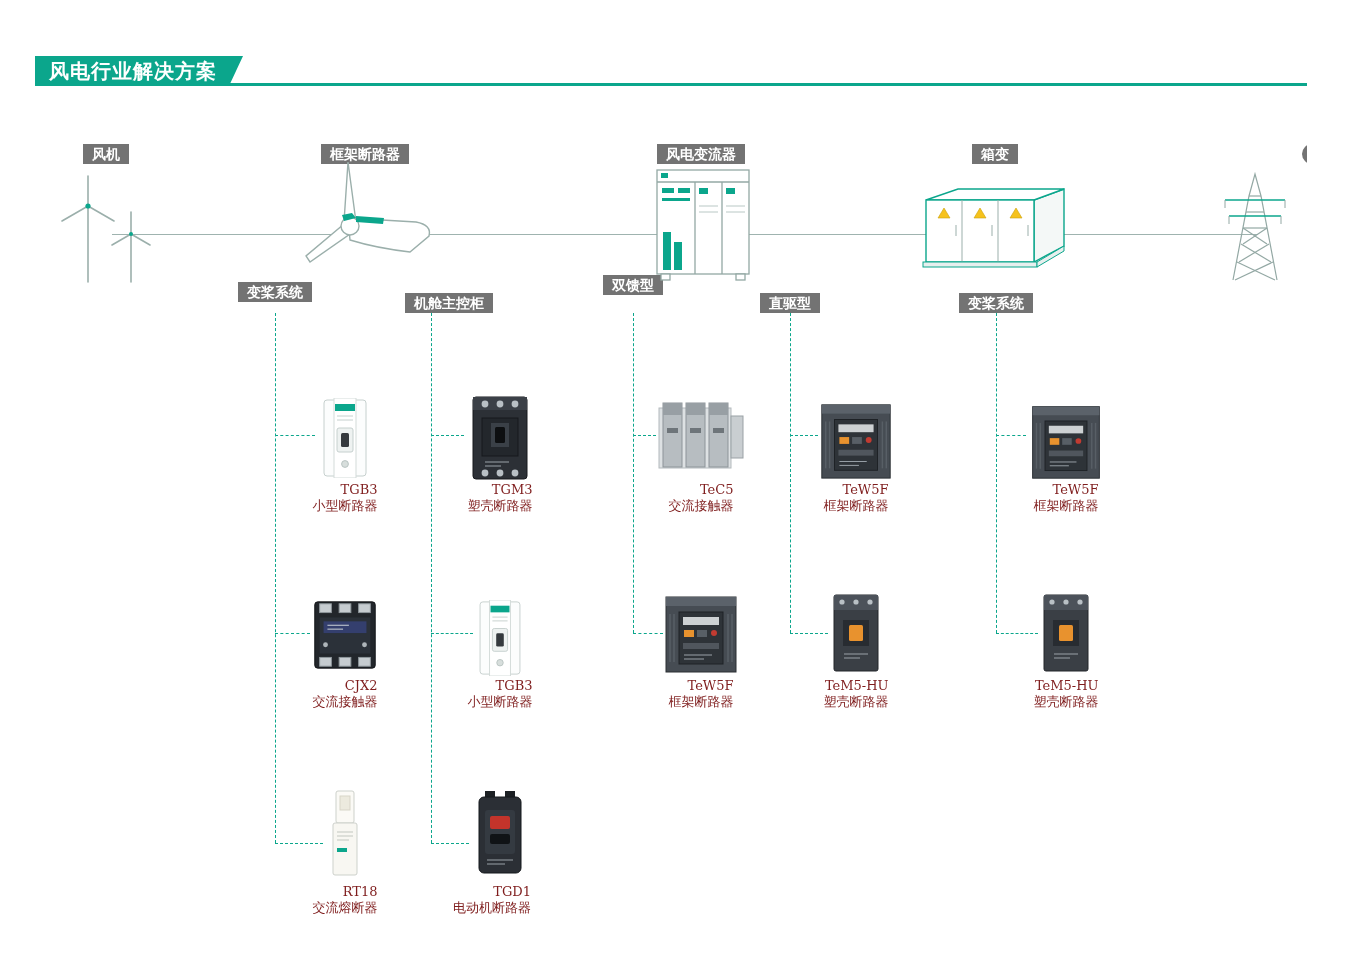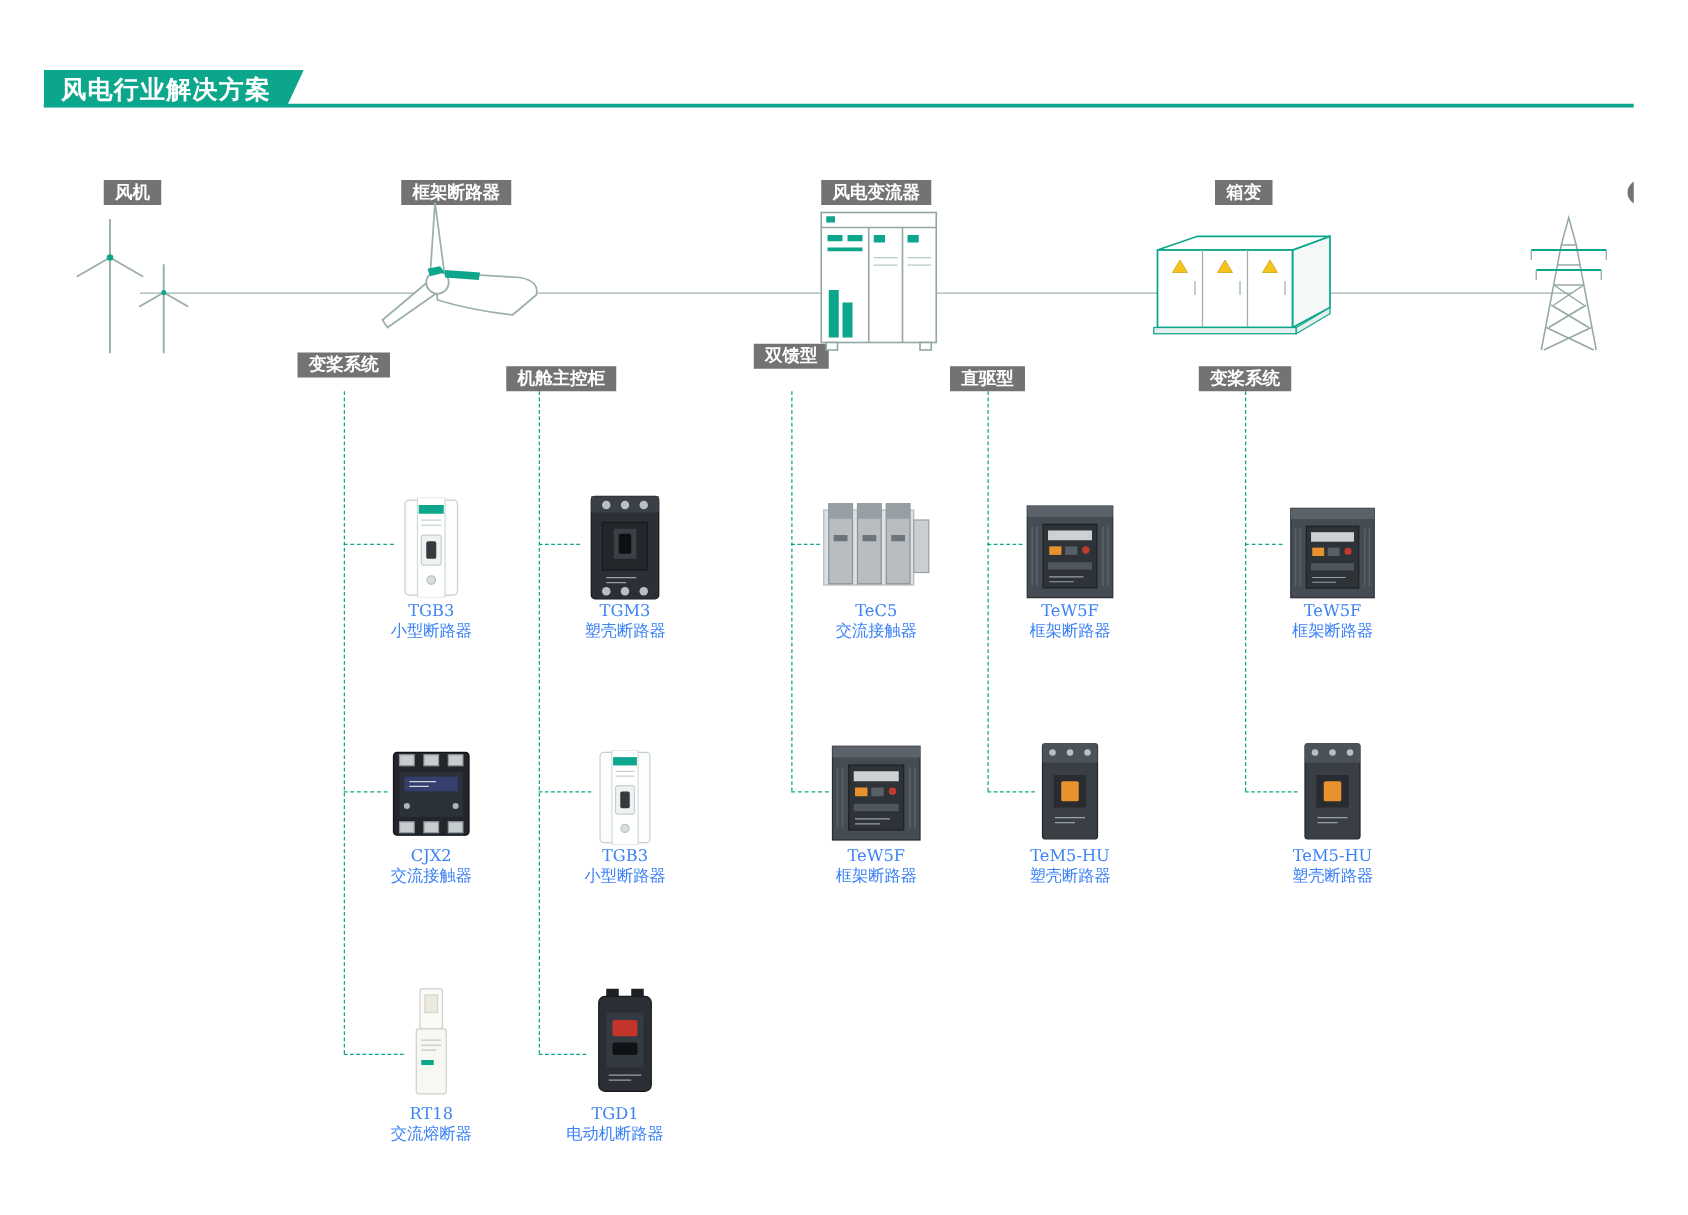--- a/index.html
+++ b/index.html
@@ -16,21 +16,21 @@
   .tag{position:absolute;transform:translateX(-50%);background:#737373;color:#fff;
     font-size:14px;font-weight:bold;line-height:20px;height:20px;padding:0 9px;white-space:nowrap;}
 
   
   .flow-line{position:absolute;left:112px;top:234px;width:1146px;height:0;border-top:1.5px solid #9fb3af;z-index:0;}
   .vline{position:absolute;width:0;border-left:1px dashed #0BA68C;}
   .hstub{position:absolute;height:0;border-top:1px dashed #0BA68C;}
 
   .illus{position:absolute;z-index:1;}
   .product{position:absolute;transform:translateX(-50%);z-index:1;}
-  .prod-label{position:absolute;transform:translateX(-50%);text-align:center;color:#3b82f6;
+  .prod-label{position:absolute;transform:translateX(-50%);text-align:right;color:#7f1d1d;
     font-size:13px;line-height:1.25;font-family:"DejaVu Serif","Liberation Serif",serif;white-space:nowrap;}
 </style>
 </head>
 <body>
 
 <div id="stage">
 
   <div class="title-banner">风电行业解决方案</div>
   <div class="title-underline"></div>
 

